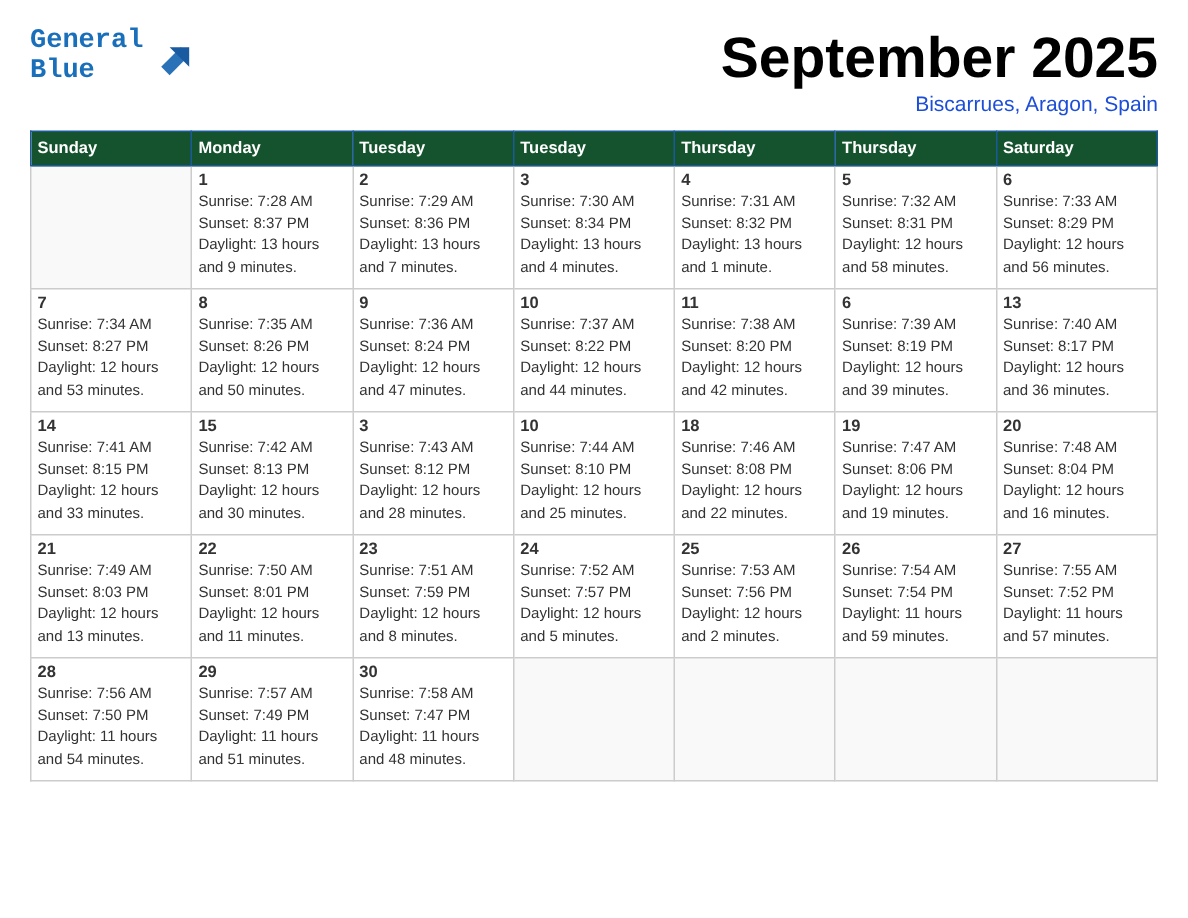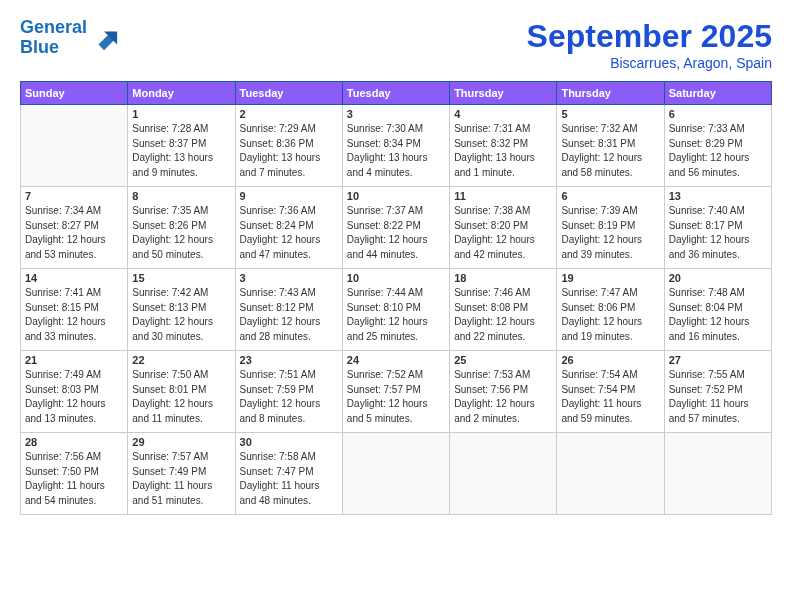--- a/index.html
+++ b/index.html
@@ -18,54 +18,55 @@
       flex-direction: column;
     }
     .header {
       display: flex;
       justify-content: space-between;
       align-items: flex-start;
       margin-bottom: 10px;
     }
     .logo {
       display: flex;
+      font-family: Liberation Mono, monospace;
     }
     .logo-text {
       font-size: 18px;
       font-weight: bold;
       color: #2a2a2a;
       line-height: 1.1;
     }
     .logo-text span {
       color: #1a6fba;
     }
     .logo-icon {
       width: 28px;
       height: 28px;
       margin-left: 2px;
     }
     .title-block {
       text-align: right;
     }
     .month-title {
-      font-size: 32px;
-      font-weight: bold;
-      color: #1d4ed8;
+      font-size: 38px;
+      font-weight: bold;
+      color: #000000;
     }
     .location {
       font-size: 14px;
       color: #1d4ed8;
     }
     table {
       width: 100%;
       border-collapse: collapse;
       table-layout: fixed;
     }
     thead tr th {
-      background: #8b5cf6;
+      background: #14532d;
       color: #fff;
       font-size: 11px;
       font-weight: bold;
       padding: 5px 4px;
       text-align: left;
       border: 1px solid #1a5a9a;
     }
     tbody tr td {
       vertical-align: top;
       border: 1px solid #ccc;

